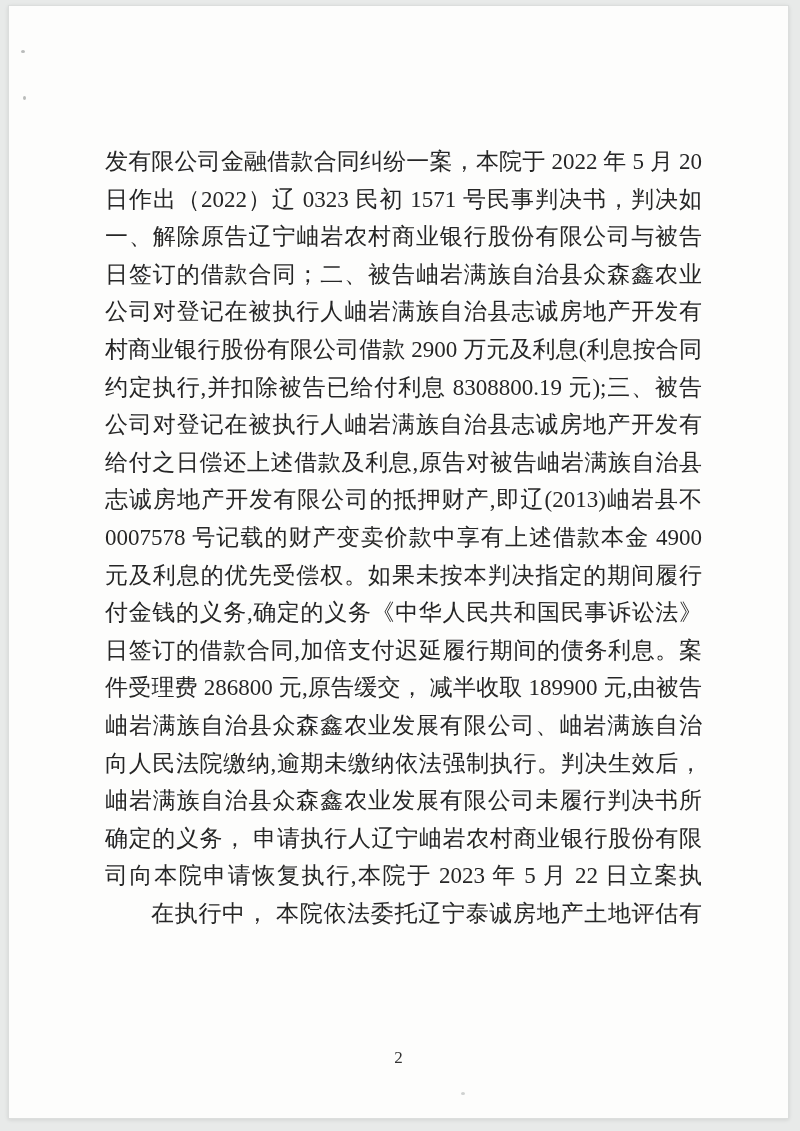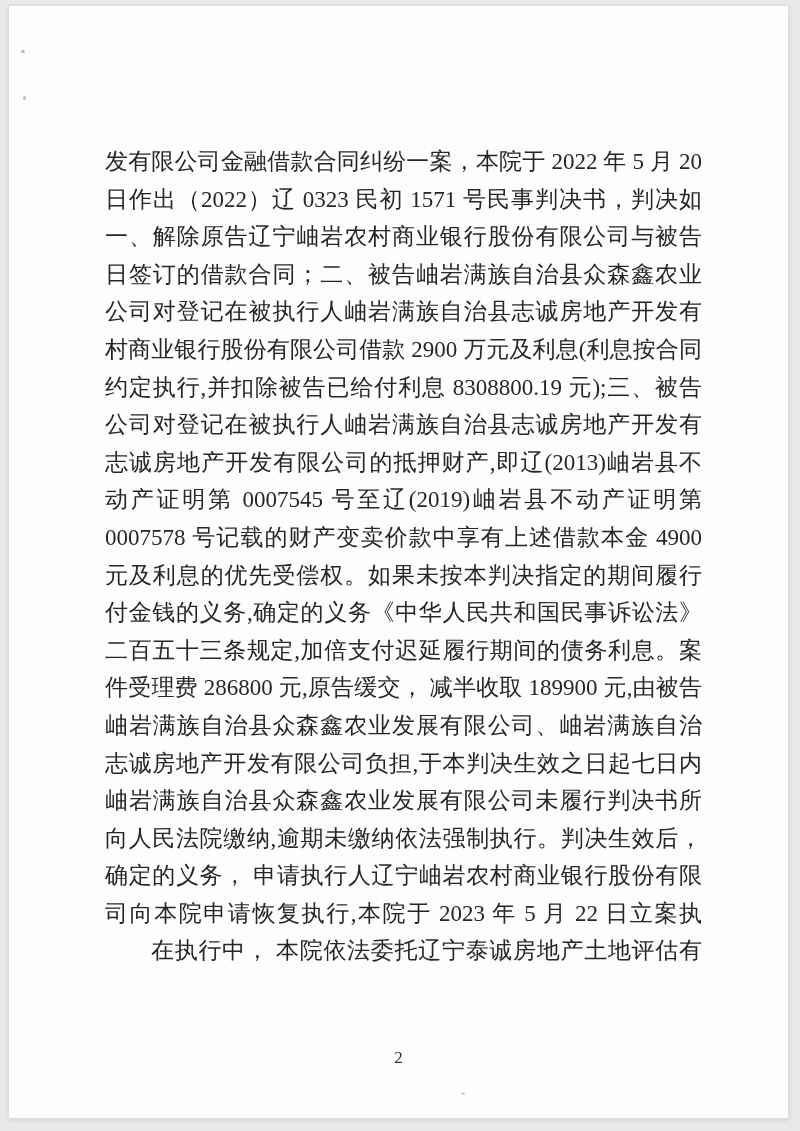--- a/index.html
+++ b/index.html
@@ -71,30 +71,29 @@
 
   <div class="textblock">
     <div class="line">发有限公司金融借款合同纠纷一案，本院于 2022 年 5 月 20</div>
     <div class="line">日作出（2022）辽 0323 民初 1571 号民事判决书，判决如下：</div>
     <div class="line">一、解除原告辽宁岫岩农村商业银行股份有限公司与被告岫</div>
     <div class="line">日签订的借款合同；二、被告岫岩满族自治县众森鑫农业发</div>
     <div class="line">公司对登记在被执行人岫岩满族自治县志诚房地产开发有</div>
     <div class="line">村商业银行股份有限公司借款 2900 万元及利息(利息按合同</div>
     <div class="line">约定执行,并扣除被告已给付利息 8308800.19 元);三、被告</div>
     <div class="line">公司对登记在被执行人岫岩满族自治县志诚房地产开发有</div>
+    <div class="line">给付之日偿还上述借款及利息,原告对被告岫岩满族自治县</div>
     <div class="line">志诚房地产开发有限公司的抵押财产,即辽(2013)岫岩县不</div>
-    <div class="line">动产证明第 0007545 号至辽(2019)岫岩县不动产证明第</div>
     <div class="line">0007578 号记载的财产变卖价款中享有上述借款本金 4900 万</div>
     <div class="line">元及利息的优先受偿权。如果未按本判决指定的期间履行给</div>
     <div class="line">付金钱的义务,确定的义务《中华人民共和国民事诉讼法》第</div>
-    <div class="line">二百五十三条规定,加倍支付迟延履行期间的债务利息。案</div>
+    <div class="line">日签订的借款合同,加倍支付迟延履行期间的债务利息。案</div>
     <div class="line">件受理费 286800 元,原告缓交， 减半收取 189900 元,由被告</div>
     <div class="line">岫岩满族自治县众森鑫农业发展有限公司、岫岩满族自治县</div>
-    <div class="line">志诚房地产开发有限公司负担,于本判决生效之日起七日内</div>
+    <div class="line">向人民法院缴纳,逾期未缴纳依法强制执行。判决生效后，</div>
     <div class="line">岫岩满族自治县众森鑫农业发展有限公司未履行判决书所</div>
-    <div class="line">向人民法院缴纳,逾期未缴纳依法强制执行。判决生效后，</div>
     <div class="line">确定的义务， 申请执行人辽宁岫岩农村商业银行股份有限公</div>
     <div class="line">司向本院申请恢复执行,本院于 2023 年 5 月 22 日立案执行。</div>
     <div class="line para-indent">在执行中， 本院依法委托辽宁泰诚房地产土地评估有限</div>
   </div>
 
   <div class="pageno">2</div>
 </div>
 
 </body></html>

